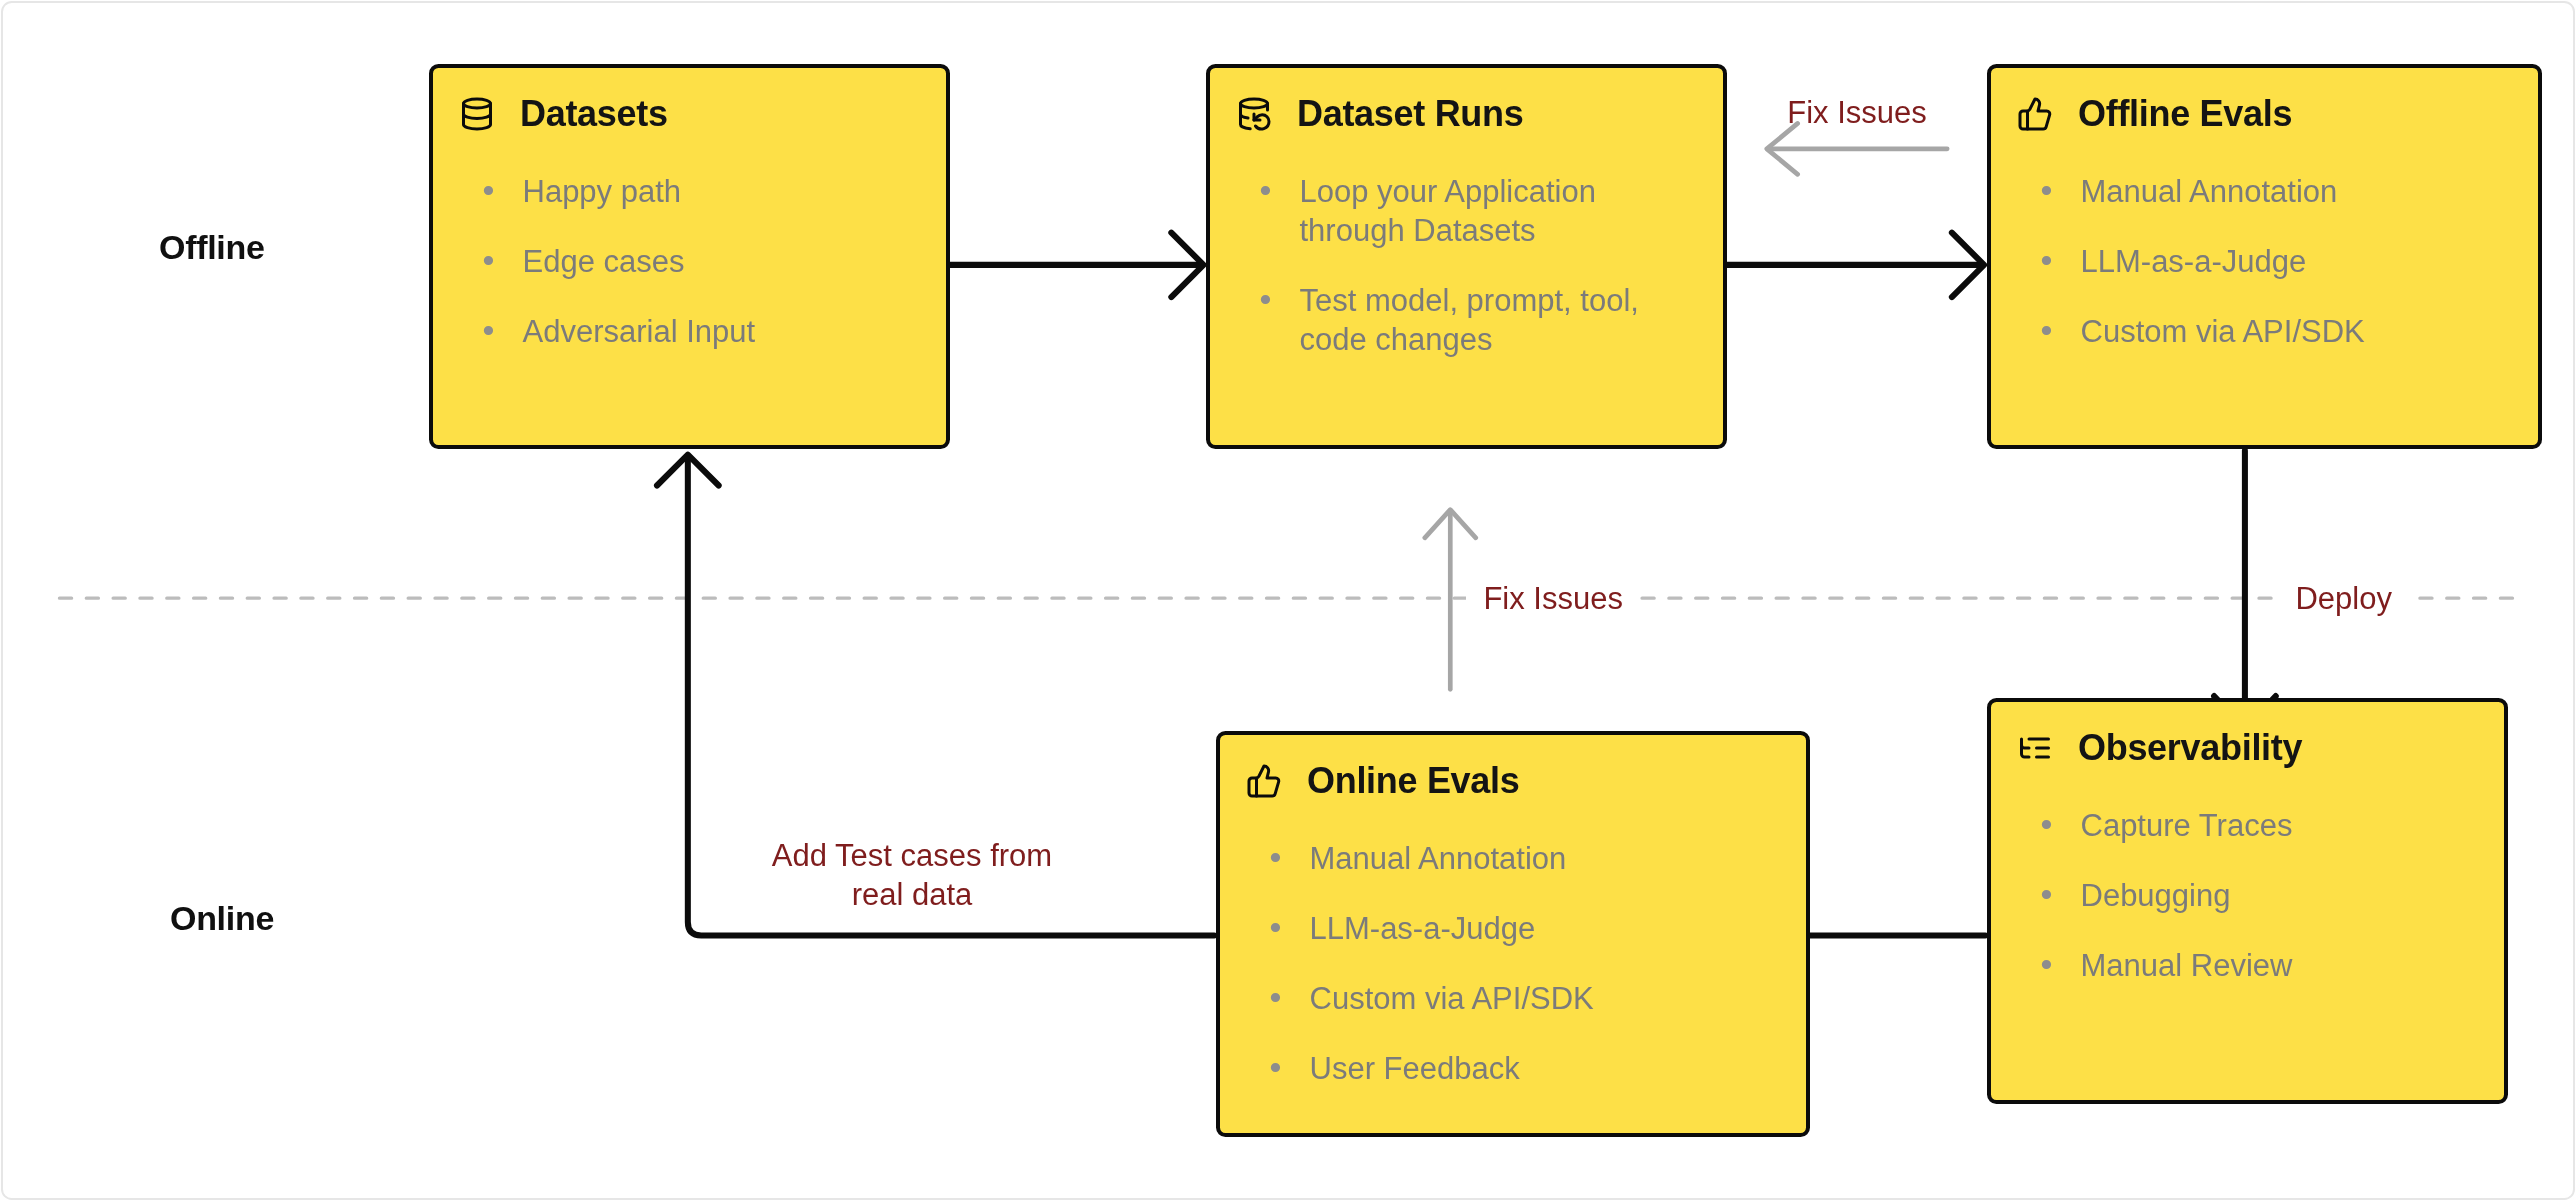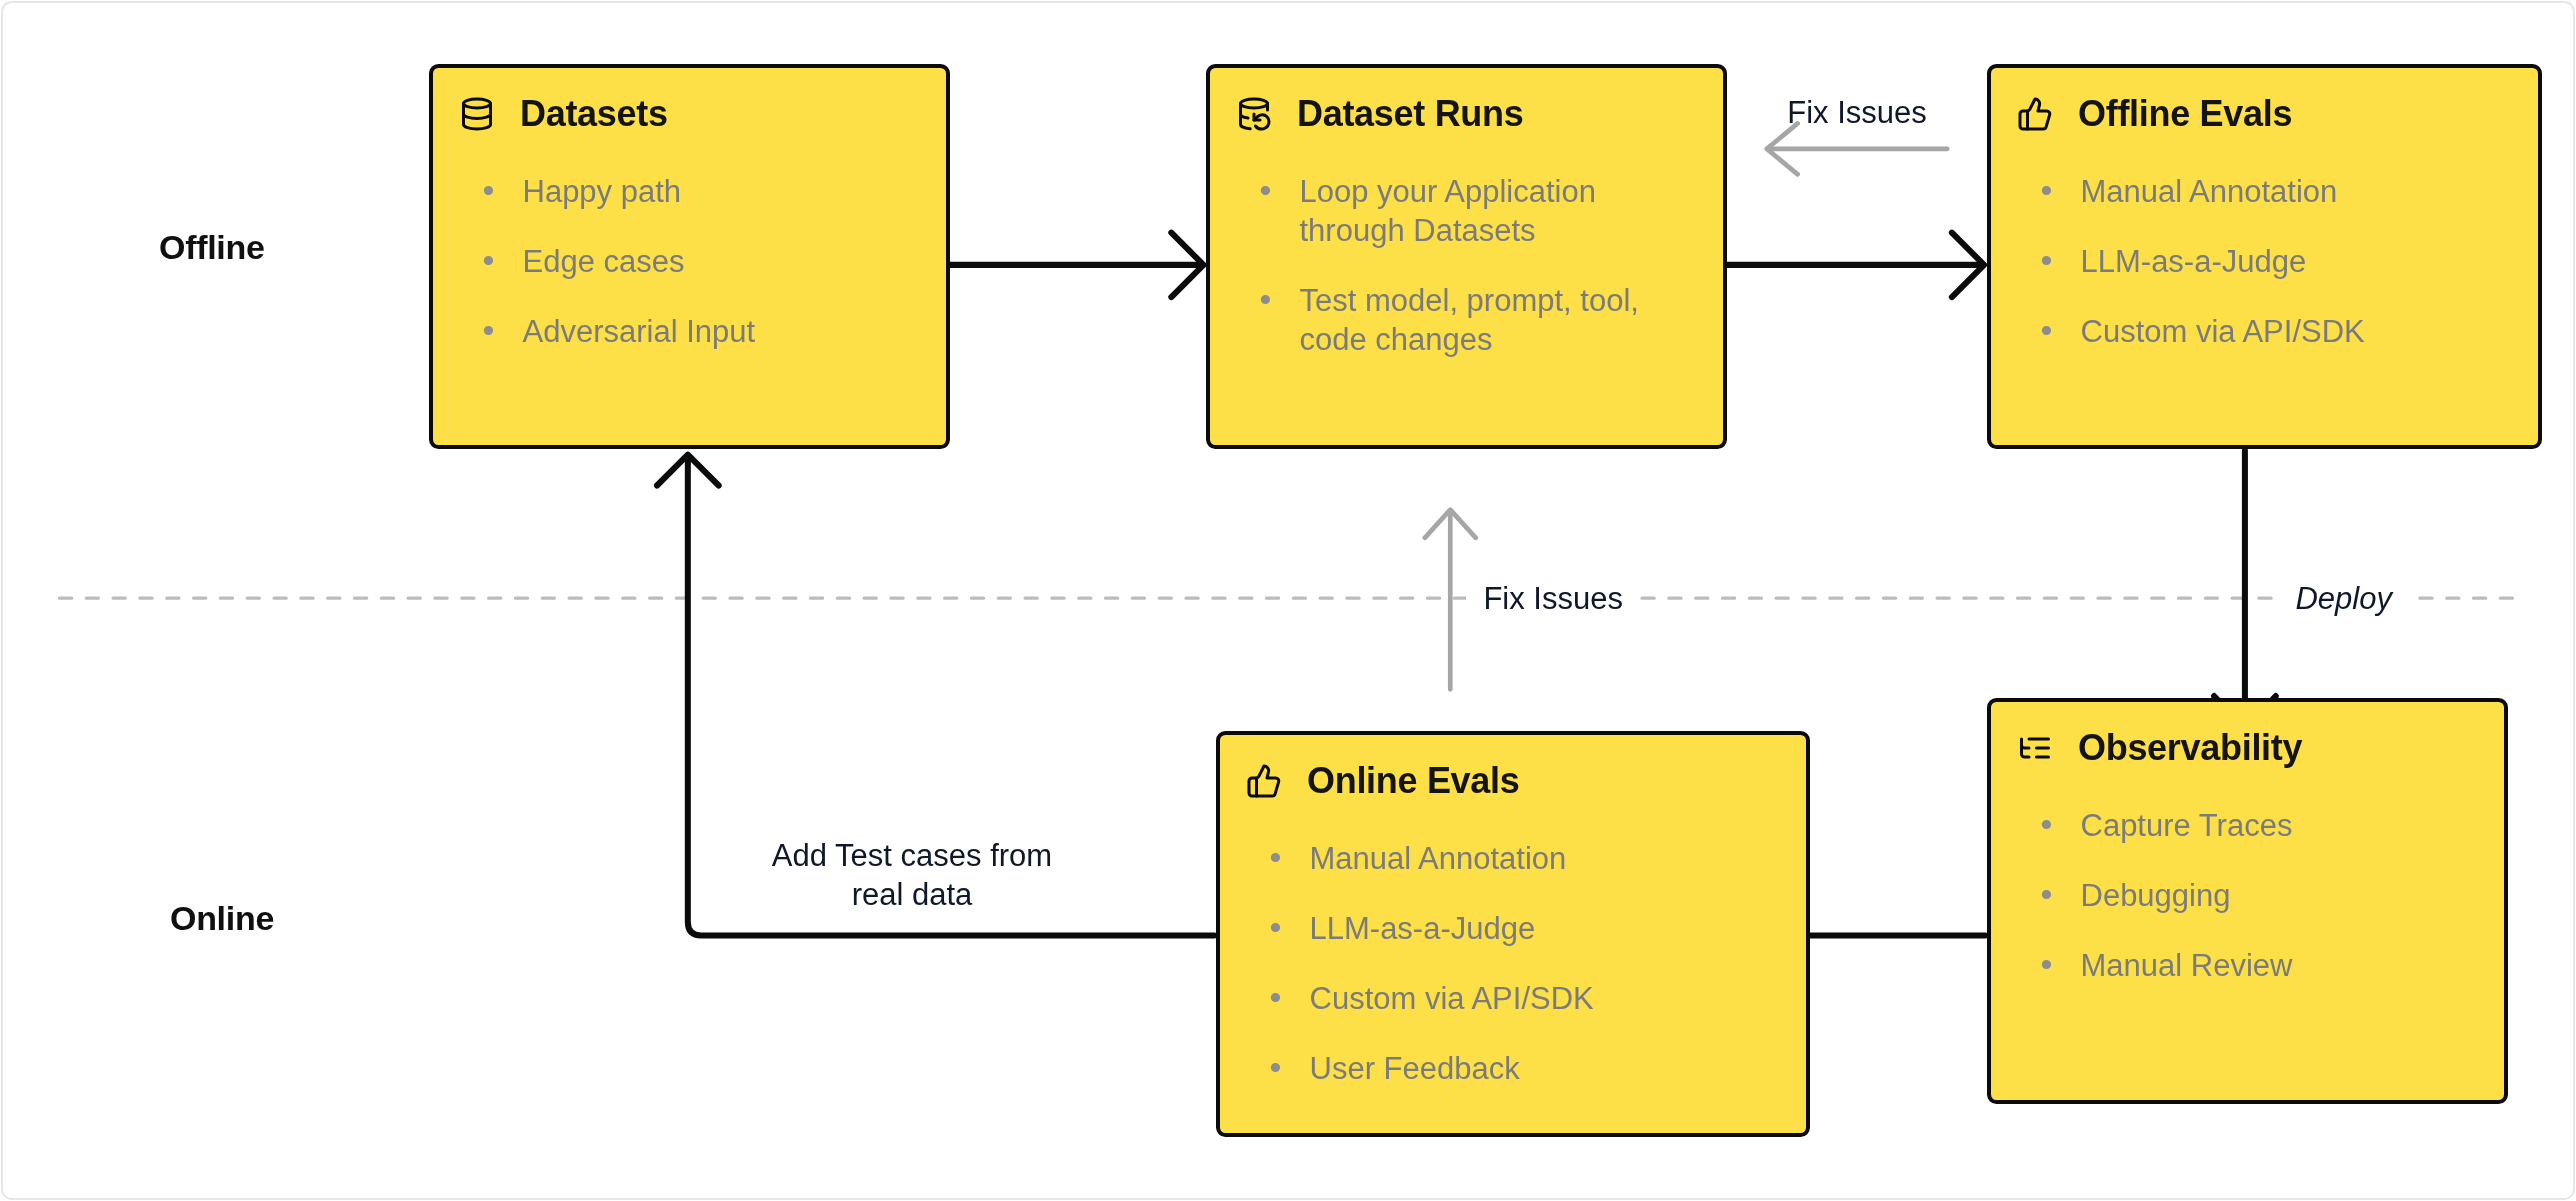--- a/index.html
+++ b/index.html
@@ -29,21 +29,21 @@
     font-size:31px;line-height:39px;color:#7b7b7b;
   }
   ul.node-list li::before{
     content:"•";position:absolute;left:4px;top:-1.3px;color:#8d8d8d;font-size:34px;
   }
   .section-label{
     position:absolute;font-size:34px;font-weight:700;color:#101010;line-height:38px;
     letter-spacing:-0.3px;
   }
   .edge-label{
-    position:absolute;font-size:31px;color:#0f172a;line-height:39px;white-space:nowrap;
+    position:absolute;font-size:31px;color:#7f1d1d;line-height:39px;white-space:nowrap;
   }
   .edge-label.on-dash{background:#ffffff;padding:0 17.4px;}
   .edge-label.wrap{white-space:normal;text-align:center;width:282px;}
 </style>
 </head>
 <body>
 
 <div class="frame"></div>
 
 <svg class="arrow-layer" viewBox="0 0 3840 1791" fill="none" stroke-linecap="round" stroke-linejoin="round">
@@ -179,16 +179,16 @@
     <li>Capture Traces</li>
     <li>Debugging</li>
     <li>Manual Review</li>
   </ul>
 </div>
 
 <div class="edge-label" style="left:1723px;top:93px;width:268px;text-align:center;">Fix Issues</div>
 
 <div class="edge-label on-dash" style="left:1466px;top:579px;">Fix Issues</div>
 
-<div class="edge-label on-dash" style="left:2278px;top:579px;font-style:italic;">Deploy</div>
+<div class="edge-label on-dash" style="left:2278px;top:579px;">Deploy</div>
 
 <div class="edge-label wrap" style="left:771px;top:836px;">Add Test cases from real data</div>
 
 
 </body></html>

